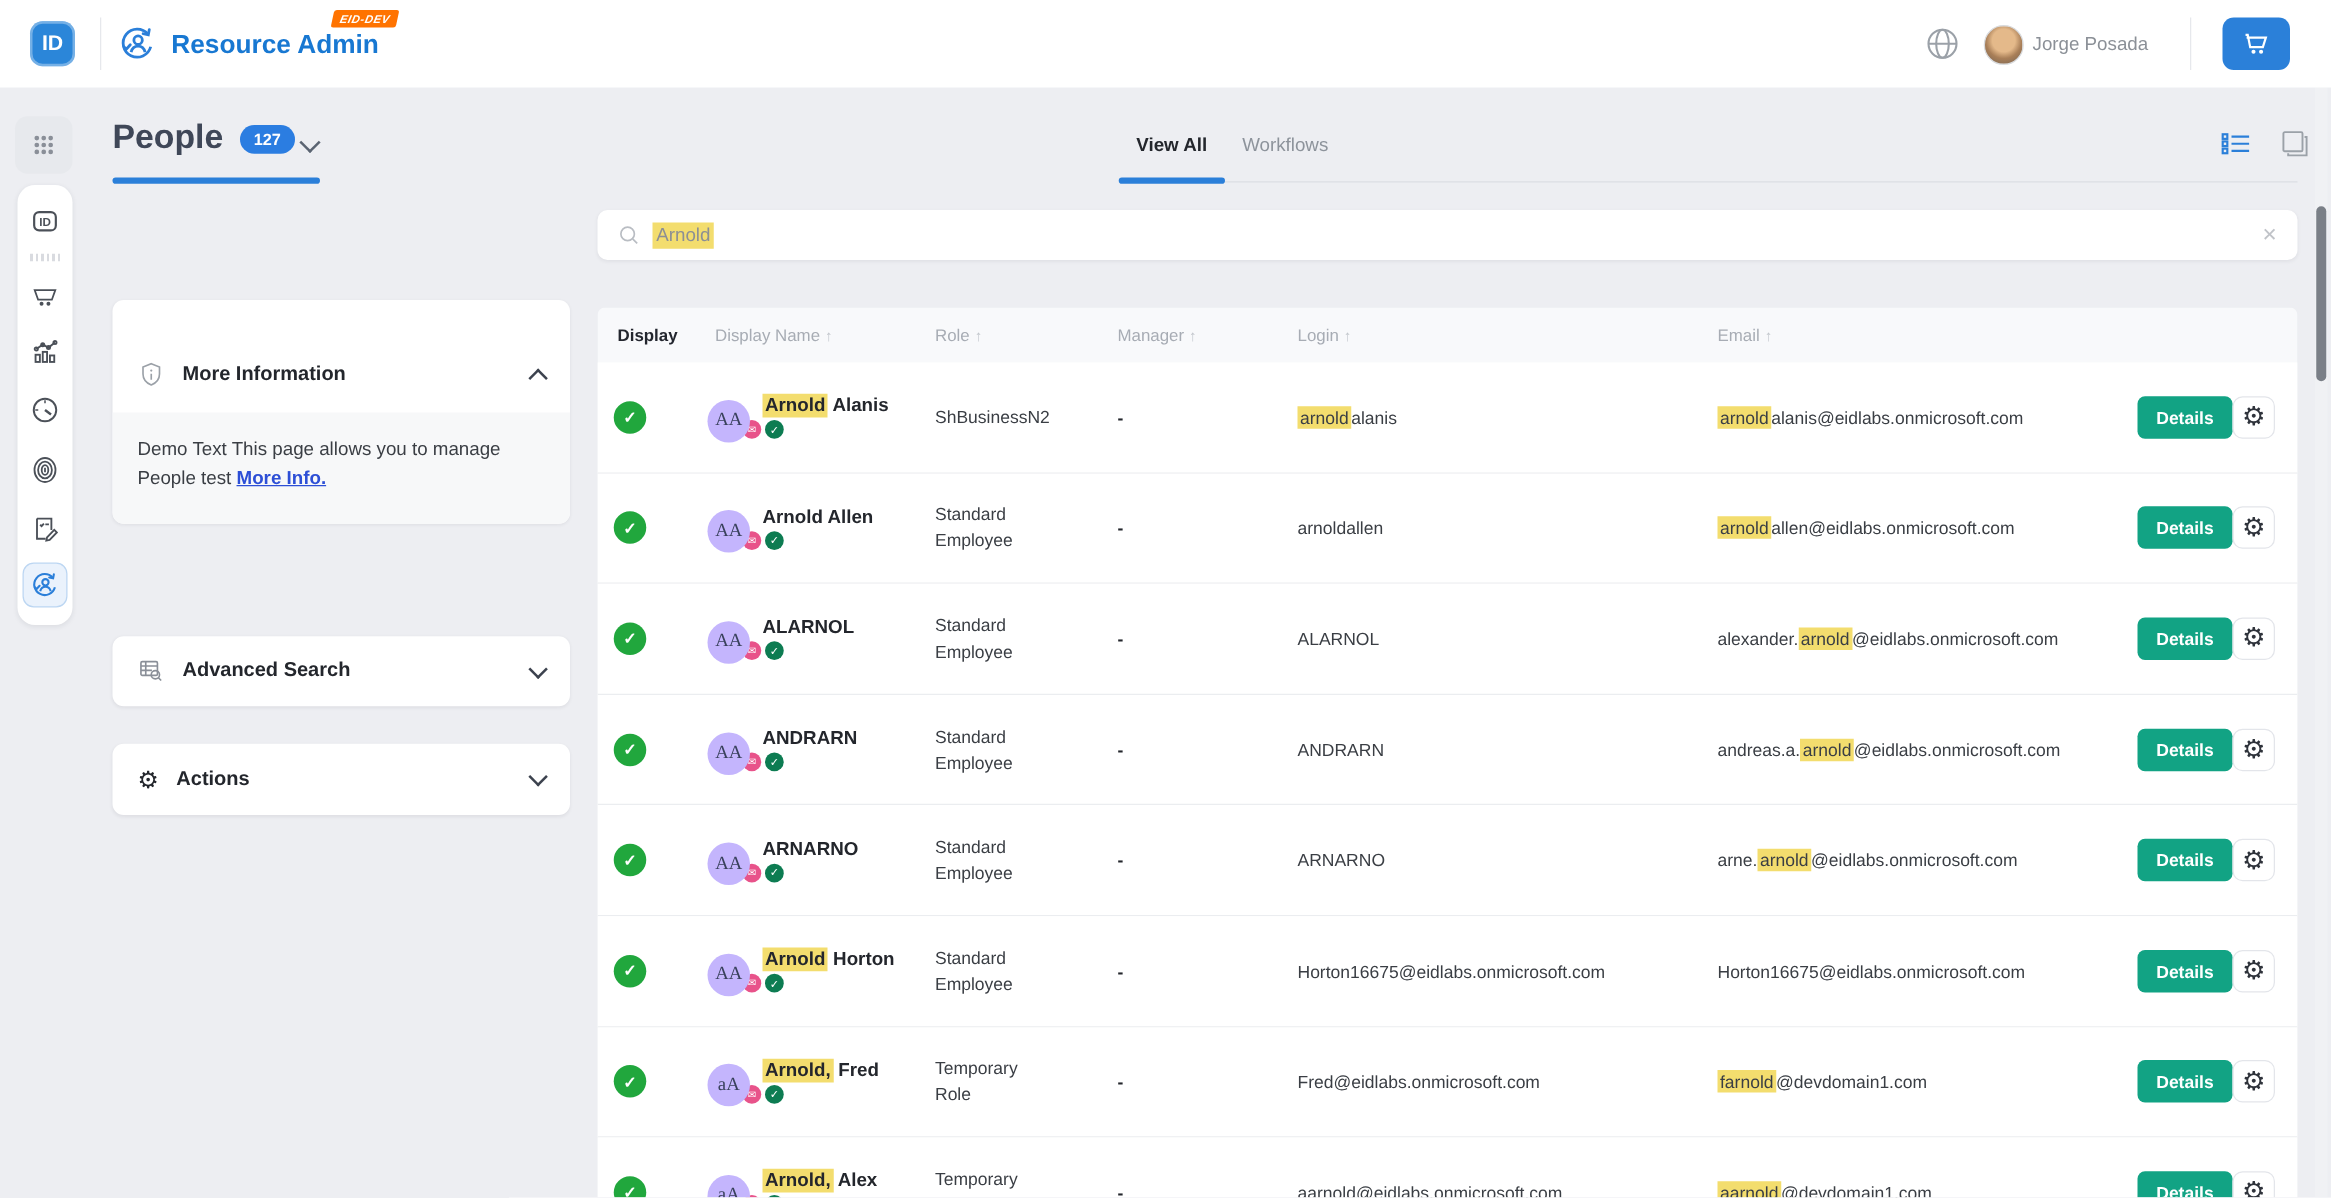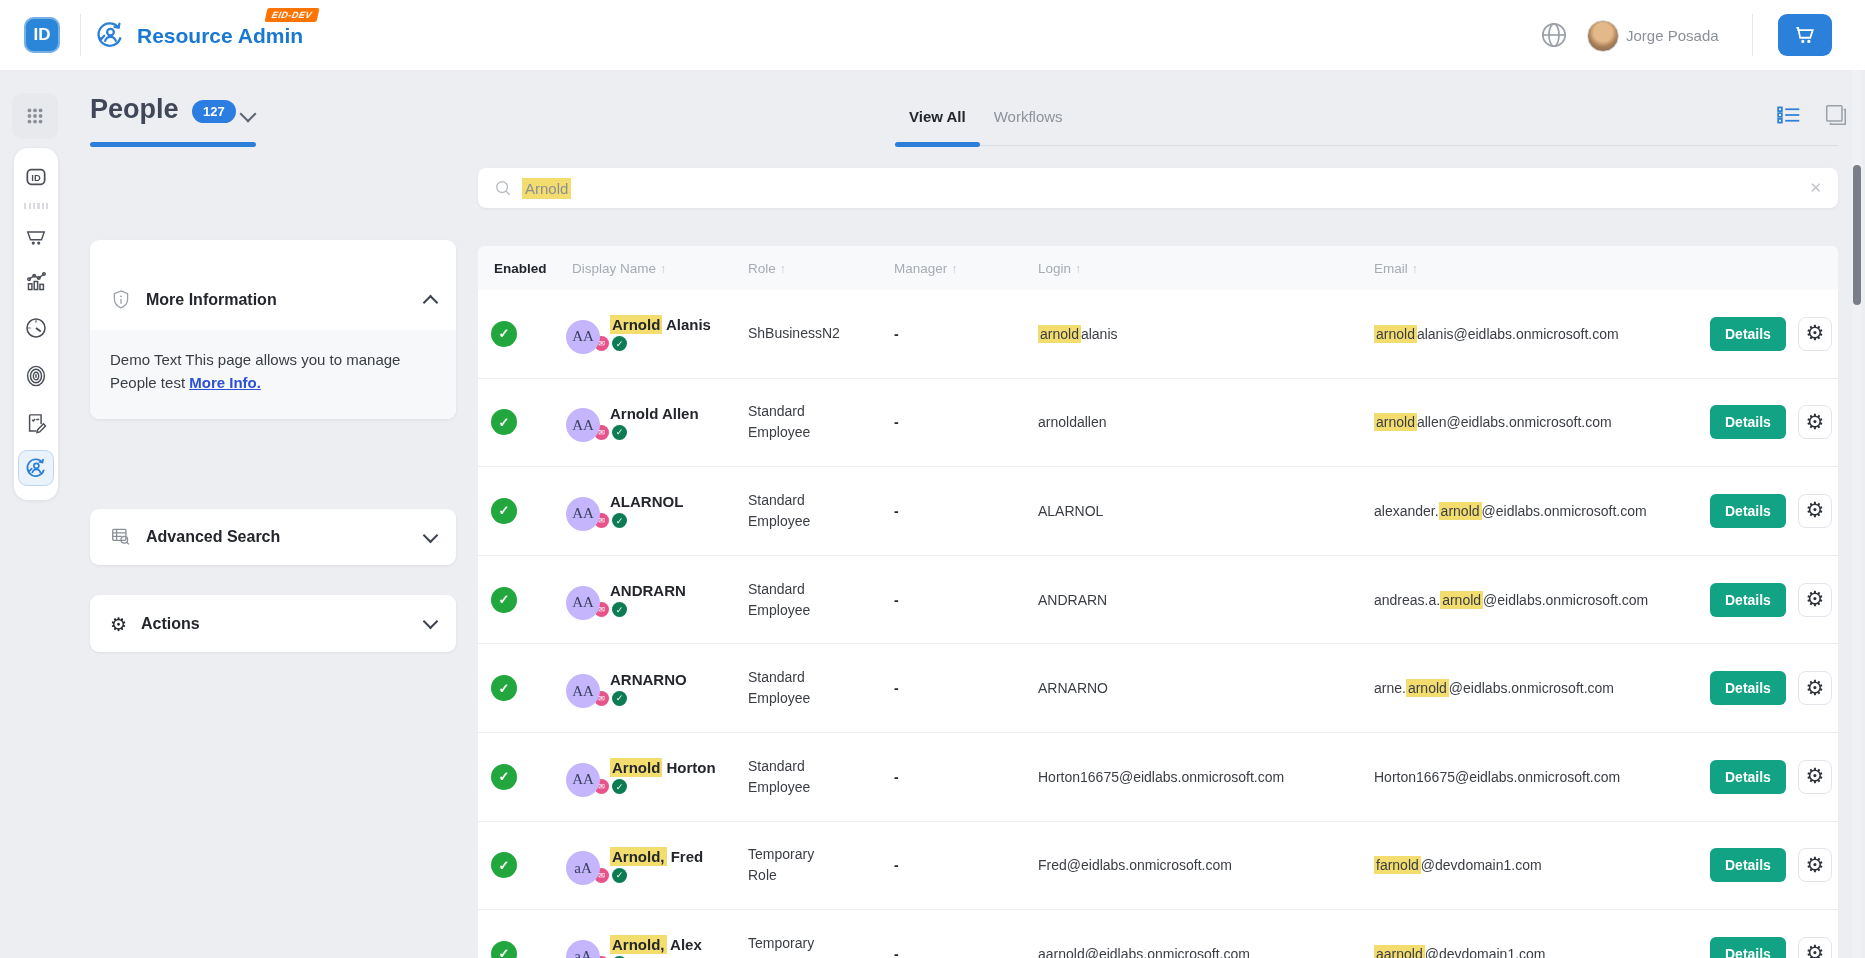--- a/index.html
+++ b/index.html
@@ -89,21 +89,21 @@
   .avatar{position:absolute;left:10px;top:50%;margin-top:-14px;width:34px;height:34px;border-radius:50%;background:#c4b5fd;
           color:#39415c;font-family:"Liberation Serif",serif;font-size:15px;display:flex;align-items:center;justify-content:center;}
   .pname{font-size:15px;font-weight:bold;color:#23262c;white-space:nowrap;}
   .pbadges{display:flex;gap:3px;margin-left:-16px;margin-top:3px;}
   .mini{width:15px;height:15px;border-radius:50%;color:#fff;font-size:8px;display:flex;align-items:center;justify-content:center;}
   .mini.mail{background:#e8538a;}
   .mini.chk{background:#0d7c52;font-size:9px;}
   .c-role{font-size:14px;color:#3a3e44;padding-right:58px;line-height:1.5;}
   .c-manager{font-size:14px;font-weight:bold;color:#23262c;}
   .c-login,.c-email{font-size:14px;color:#3a3e44;white-space:nowrap;}
-  .c-actions{display:flex;align-items:center;gap:12px;padding-left:10px;}
+  .c-actions{display:flex;align-items:center;padding-left:10px;}
   .details-btn{background:#12a384;color:#fff;border:none;border-radius:6px;font-size:14px;font-weight:bold;
                padding:0 15px;height:34px;cursor:pointer;font-family:inherit;}
   .gear-btn{width:34px;height:34px;border:1px solid #e3e5ea;border-radius:8px;background:#fff;color:#2f333b;
             font-size:21px;line-height:1;display:flex;align-items:center;justify-content:center;cursor:pointer;
             font-family:"DejaVu Sans",sans-serif;padding:0;}
   .gear-glyph{font-family:"DejaVu Sans",sans-serif;}
 
   
   .vscroll{position:absolute;left:1852px;top:70px;width:10px;height:888px;background:#f0f1f4;}
   .vthumb{position:absolute;left:1px;top:95px;width:8px;height:140px;background:#7a7f87;border-radius:4px;cursor:pointer;}
@@ -303,21 +303,21 @@
     <svg width="18" height="18" viewBox="0 0 20 20" fill="none" stroke="#b9bdc3" stroke-width="1.5">
       <circle cx="9" cy="9" r="6"></circle>
         <path d="M13.5 13.5 l4 4"></path>
     </svg>
     <span class="search-q"><mark>Arnold</mark></span>
     <span class="search-x">✕</span>
   </div>
 
   <div class="tablewrap">
     <div class="thead">
-      <div class="hcell first">Enabled</div>
+      <div class="hcell first">Display</div>
       <div class="hcell name"><span>Display Name</span><span class="arrow">↑</span></div>
       <div class="hcell"><span>Role</span><span class="arrow">↑</span></div>
       <div class="hcell"><span>Manager</span><span class="arrow">↑</span></div>
       <div class="hcell"><span>Login</span><span class="arrow">↑</span></div>
       <div class="hcell"><span>Email</span><span class="arrow">↑</span></div>
       <div class="hcell"></div>
     </div>
     <div class="tbody" id="tbody">
         <div class="trow">
           <div class="c-enabled">

